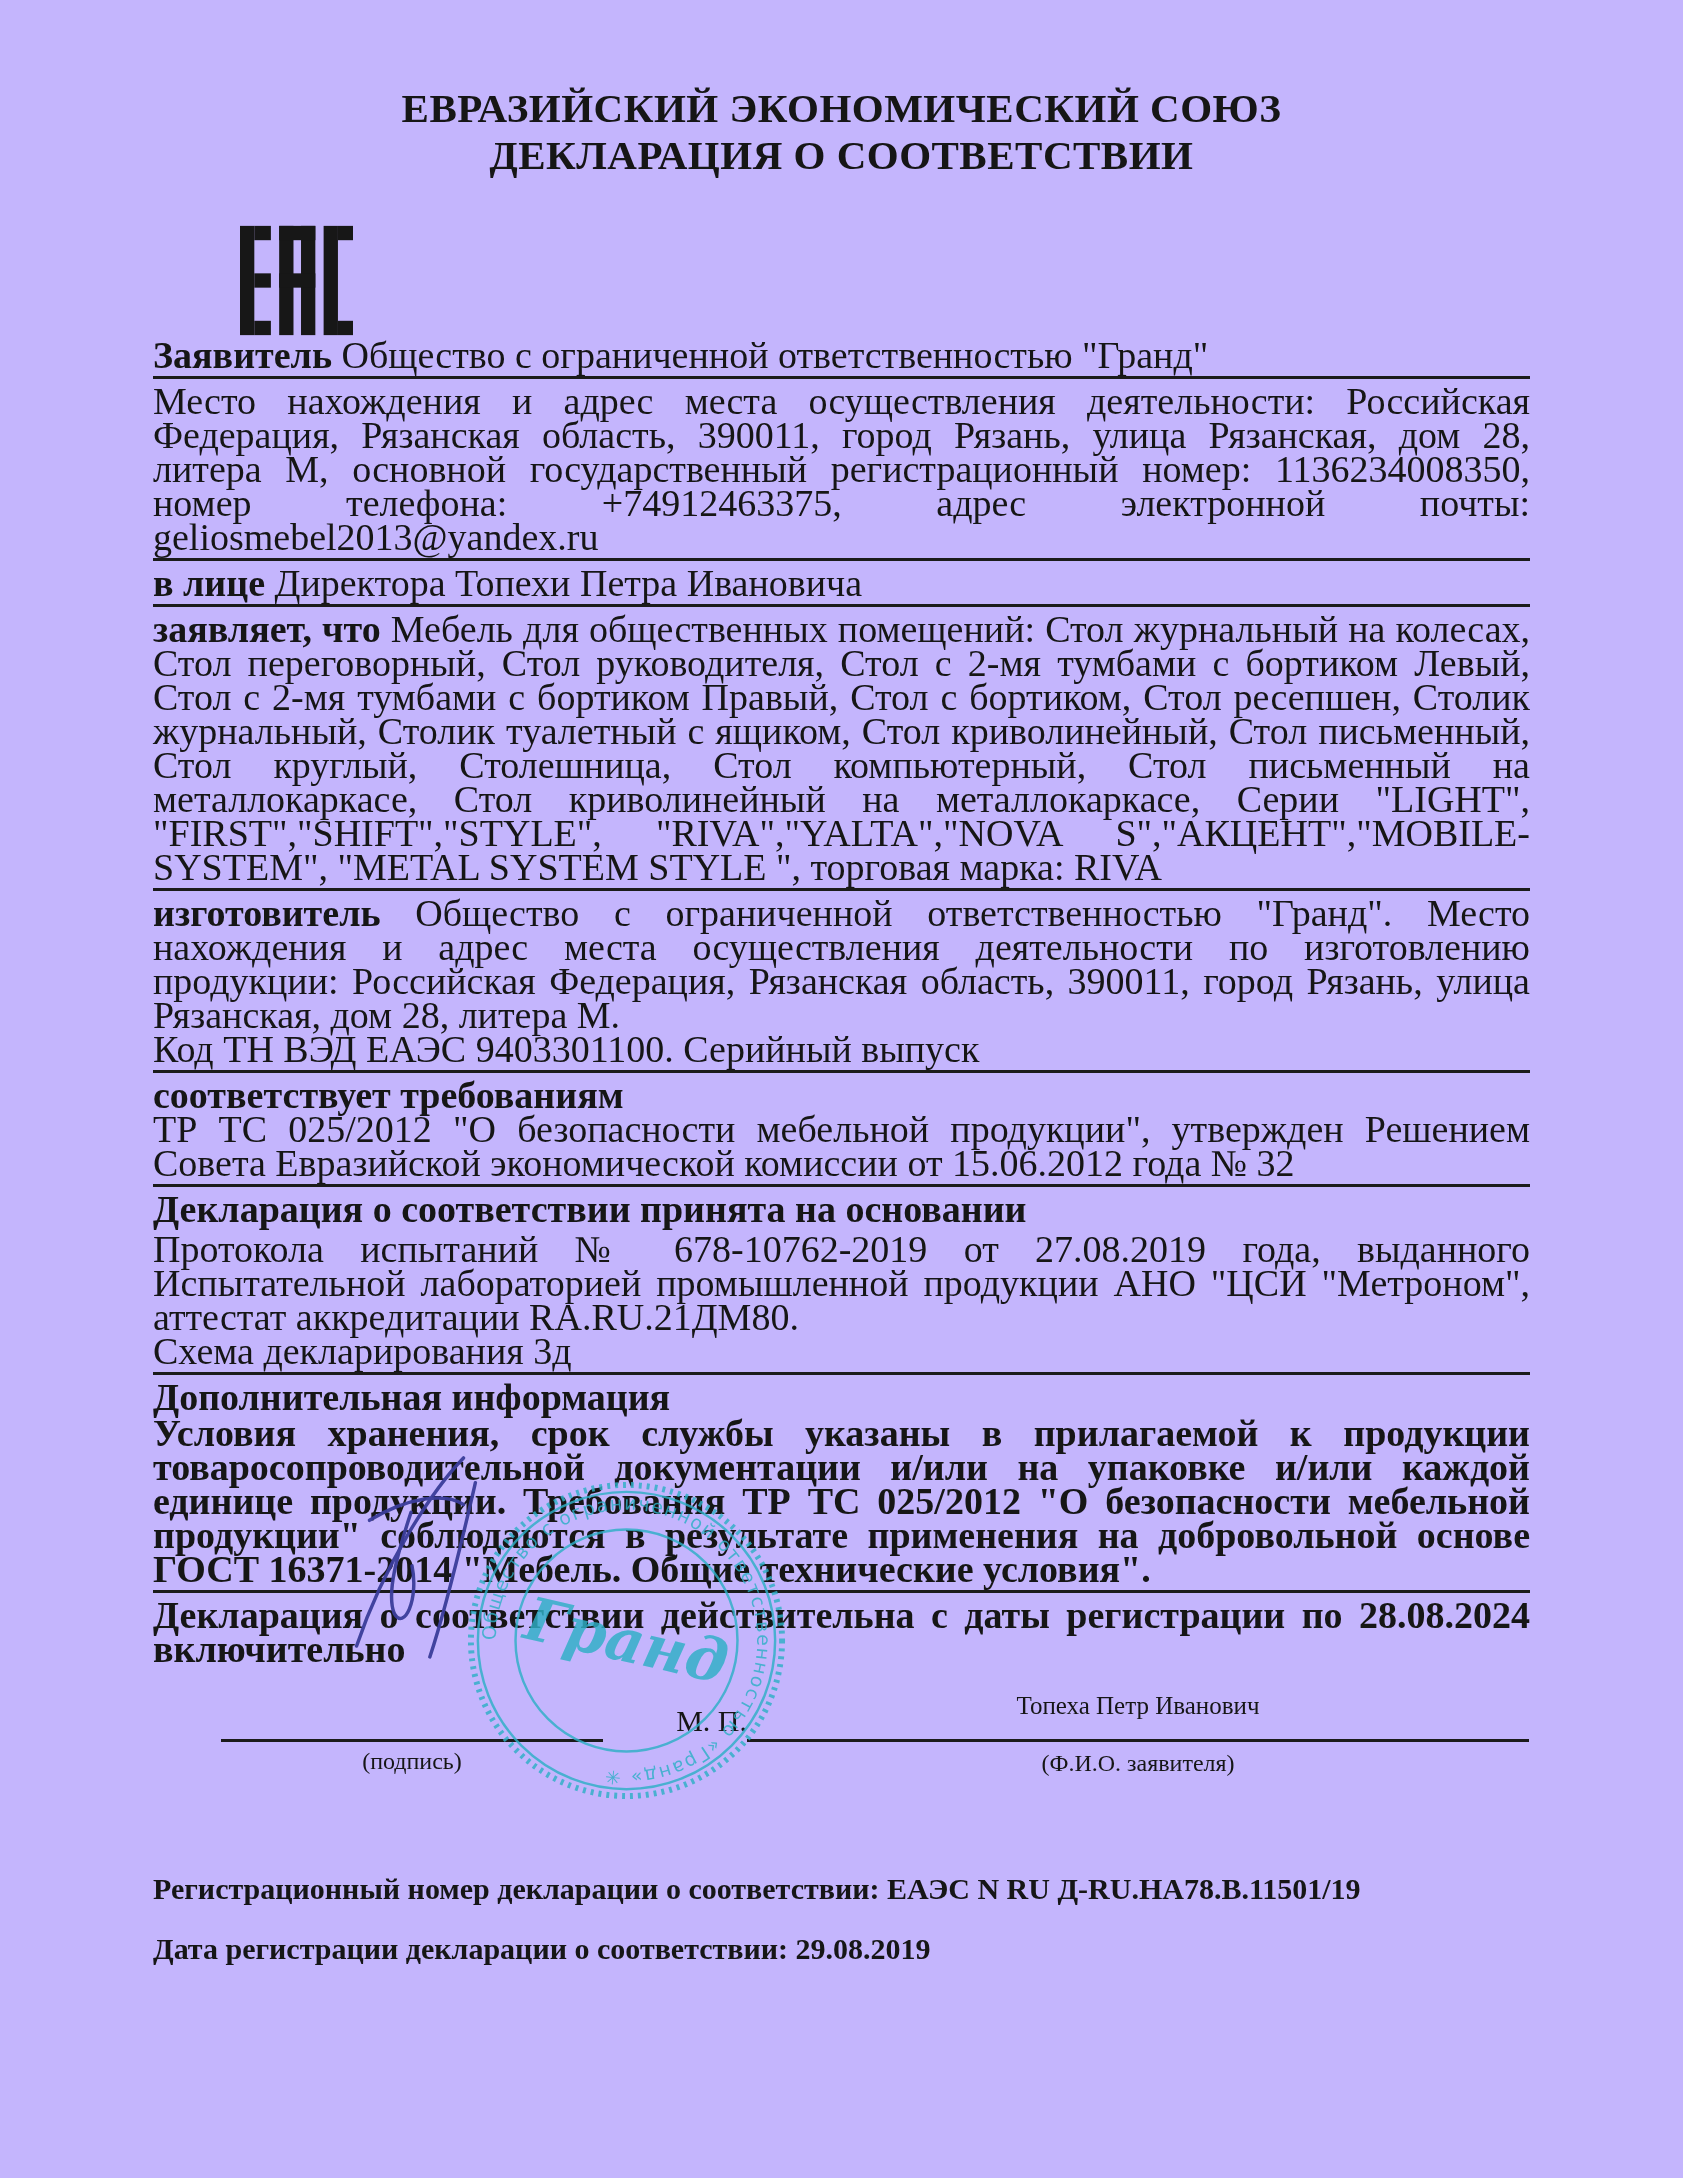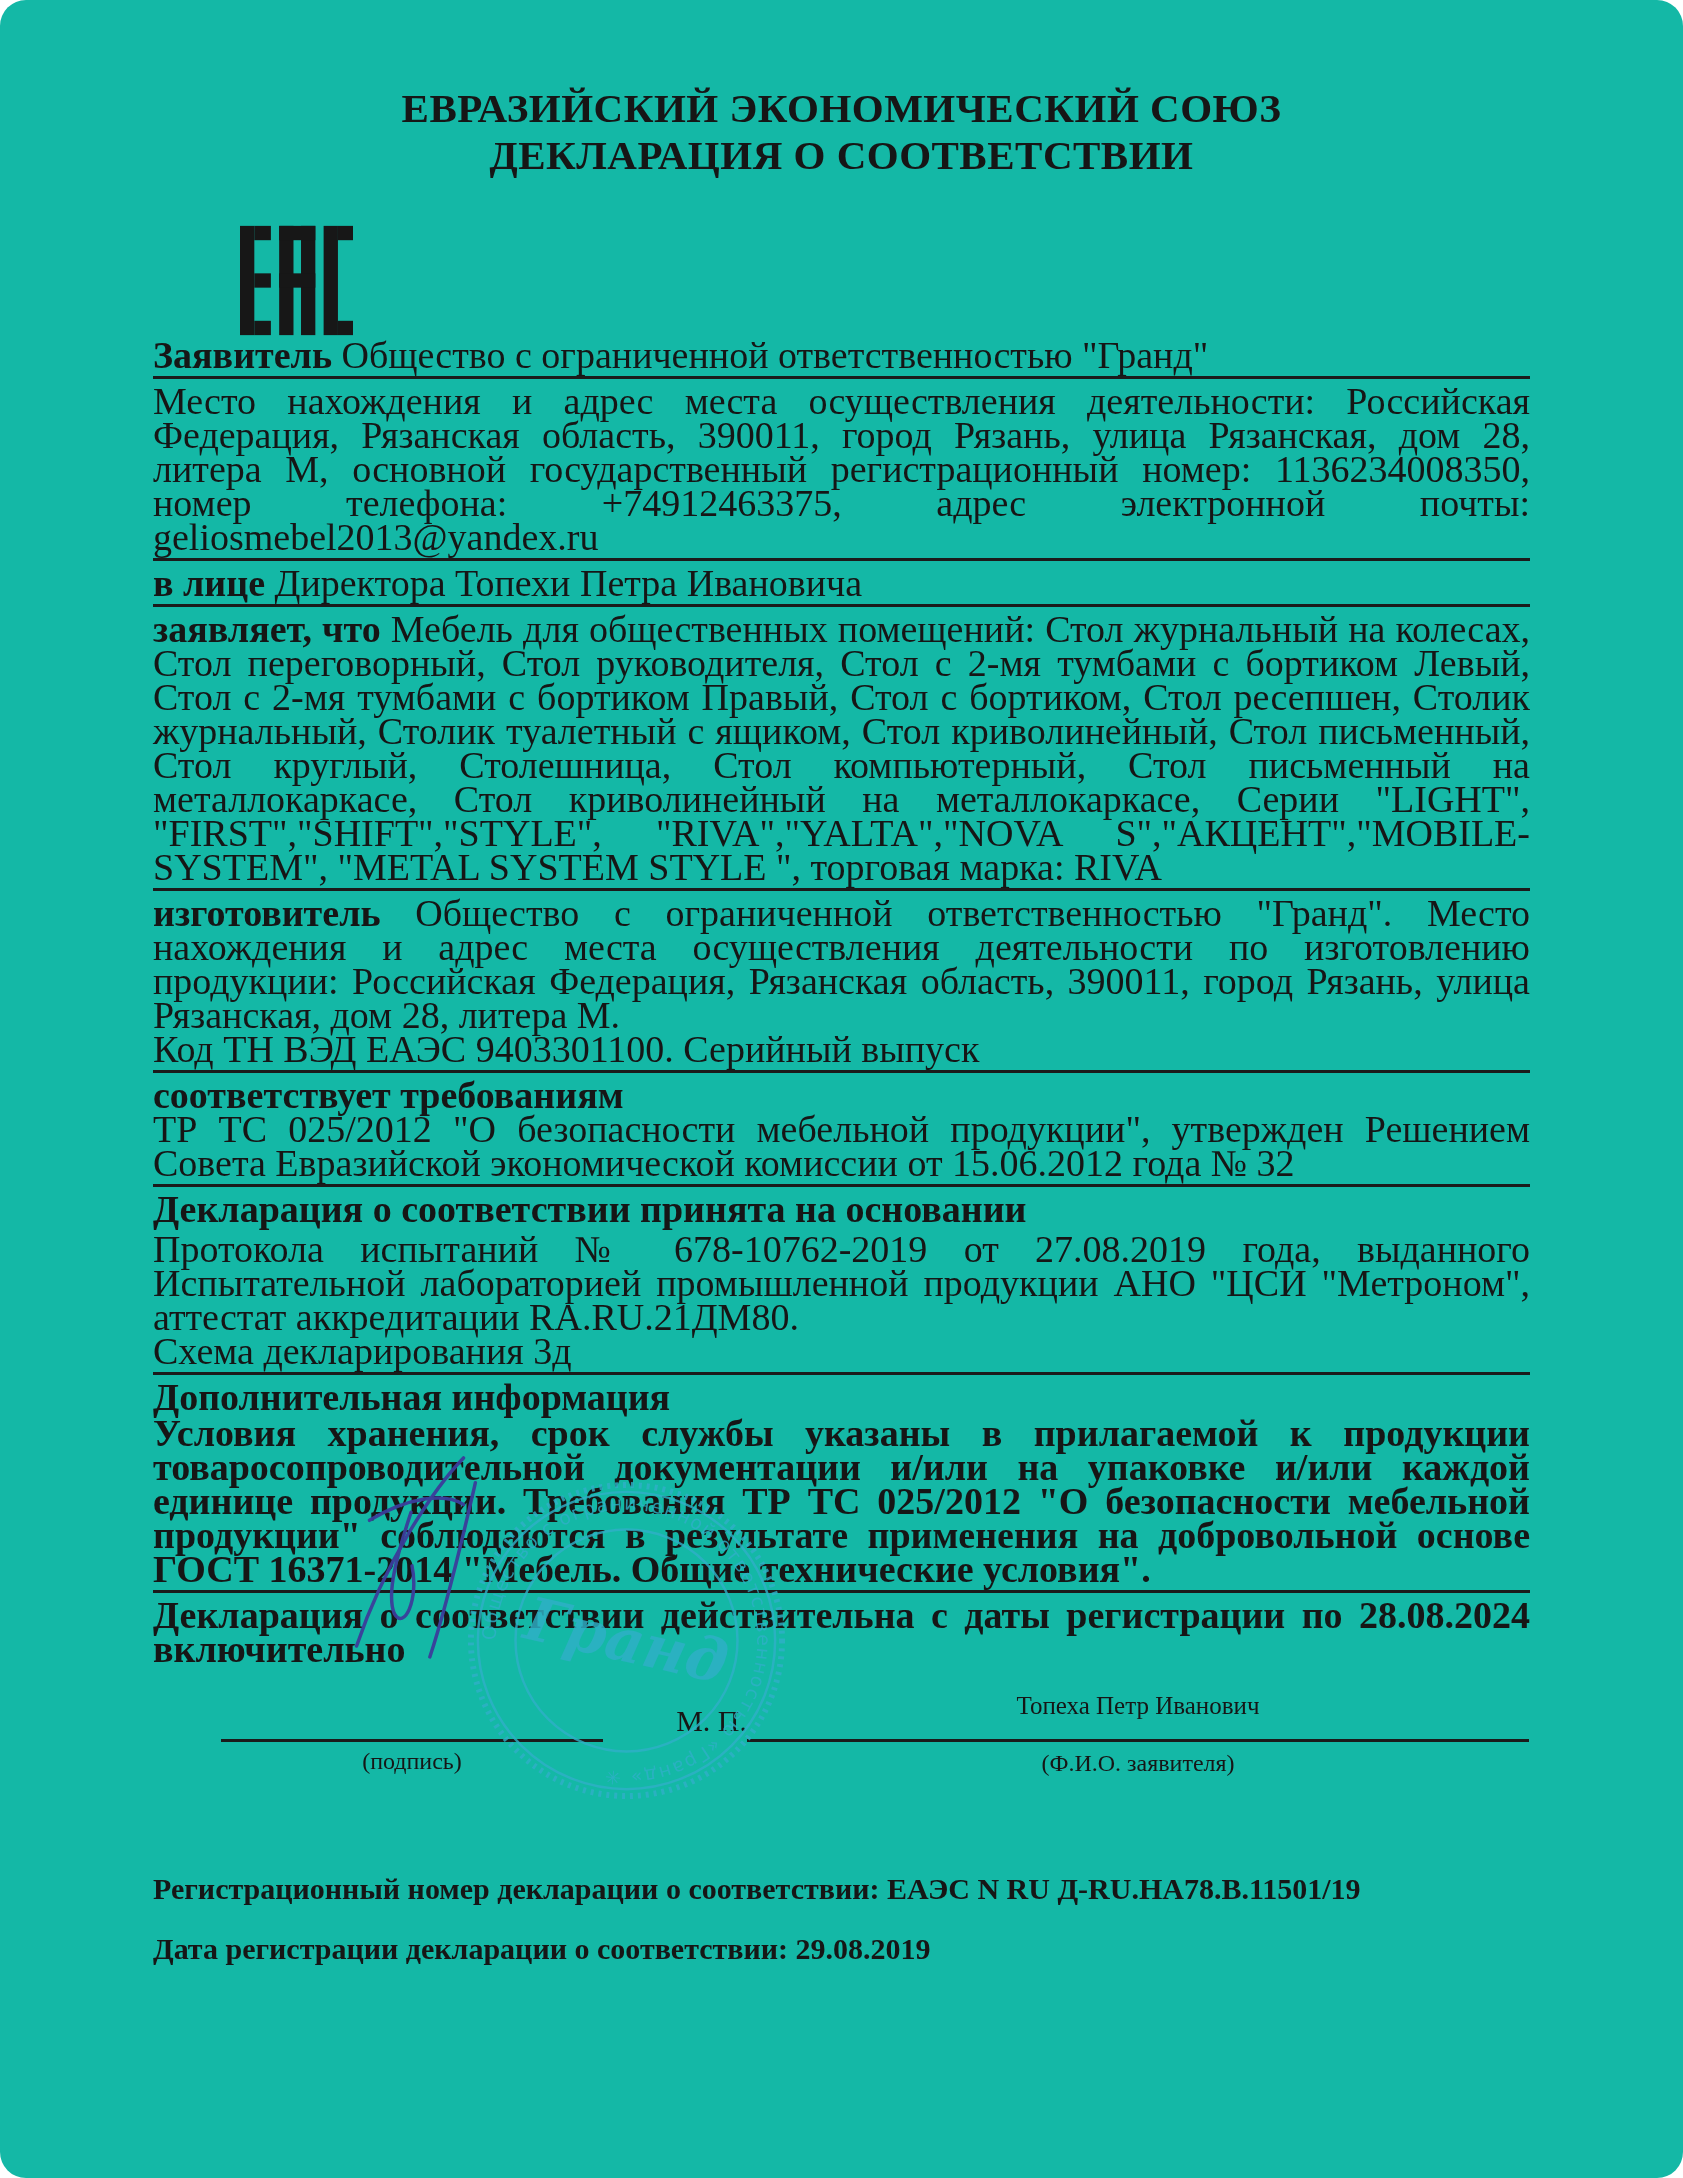--- a/index.html
+++ b/index.html
@@ -1,20 +1,20 @@
 <!DOCTYPE html>
 <html><head>
 <meta charset="utf-8">
 <style>
   html,body{margin:0;padding:0;background:#ffffff;}
   .page{
     width:1683px;height:2178px;box-sizing:border-box;
     padding:85px 153px 0 153px;
-    position:relative;background:#14b8a6;overflow:hidden;
-    font-family:"Liberation Serif","DejaVu Serif",serif;color:#161616;border-radius:26px;
+    position:relative;background:#c4b5fd;overflow:hidden;
+    font-family:"Liberation Serif","DejaVu Serif",serif;color:#161616;
   }
   .title{font-size:41px;line-height:47px;font-weight:700;text-align:center;letter-spacing:0.5px;}
   .eac{margin:46px 0 0 87px;width:113px;height:111px;display:block;}
   p{margin:0;}
   .line{font-size:38px;line-height:34px;text-align:justify;}
   .hd{font-weight:700;}
   .rule{border-top:3px solid #1b1b1b;margin:4px 0 5px 0;}
   .sig-area{position:relative;height:186px;}
   .sline{position:absolute;height:3px;background:#1b1b1b;top:73px;}
   .sl1{left:68px;width:382px;}

